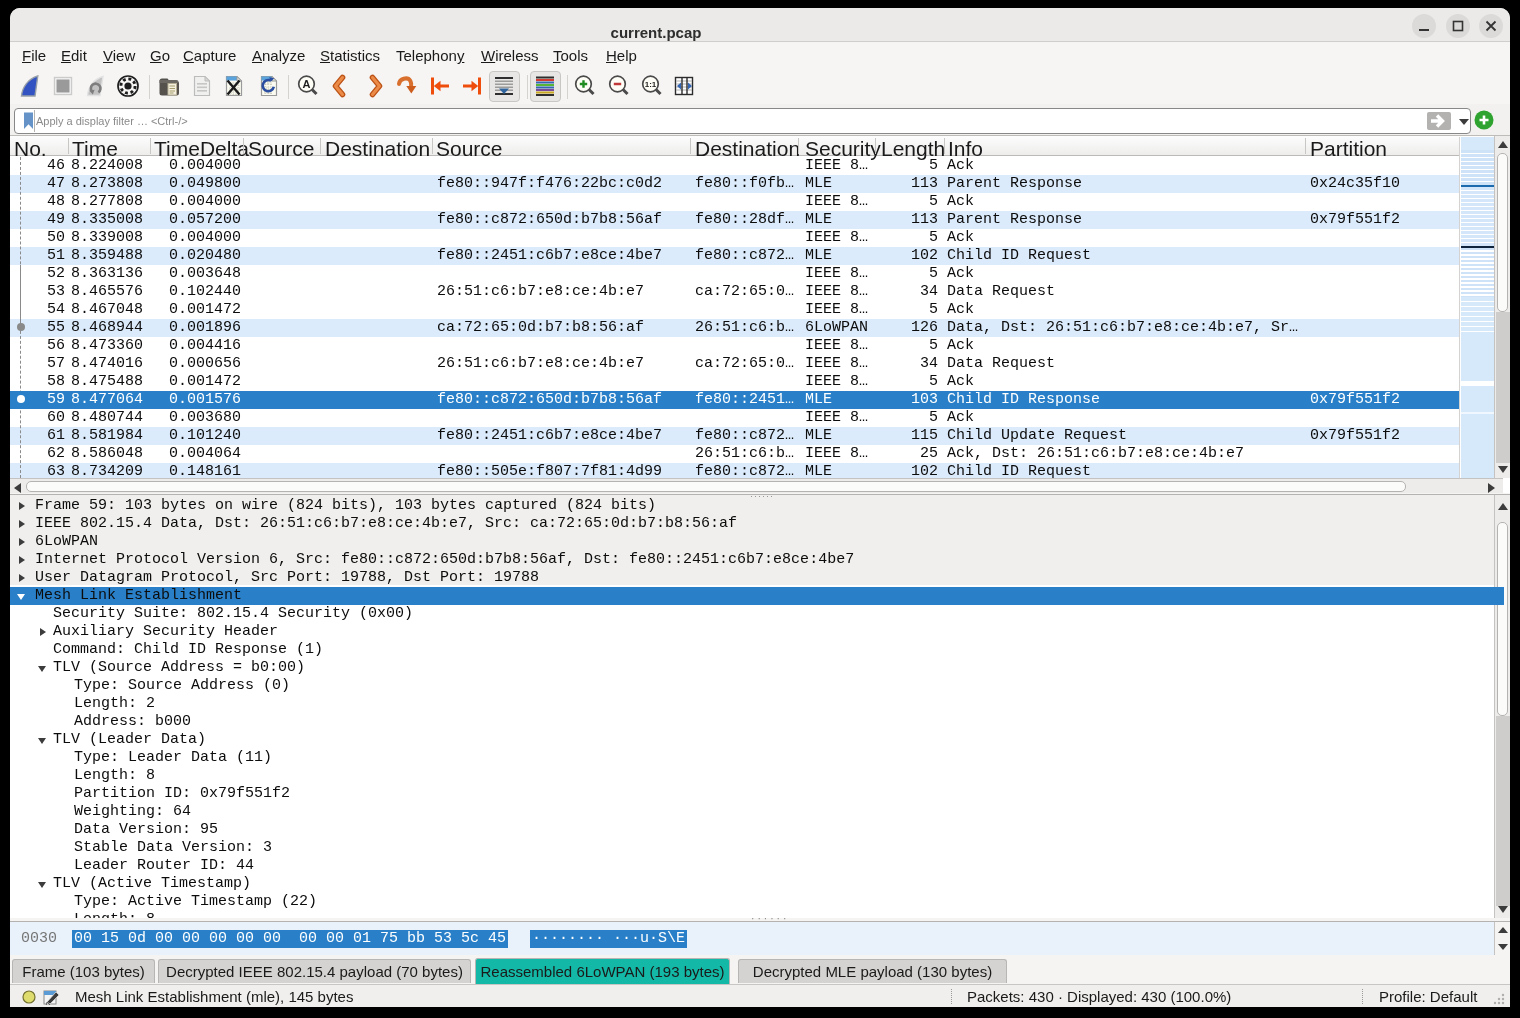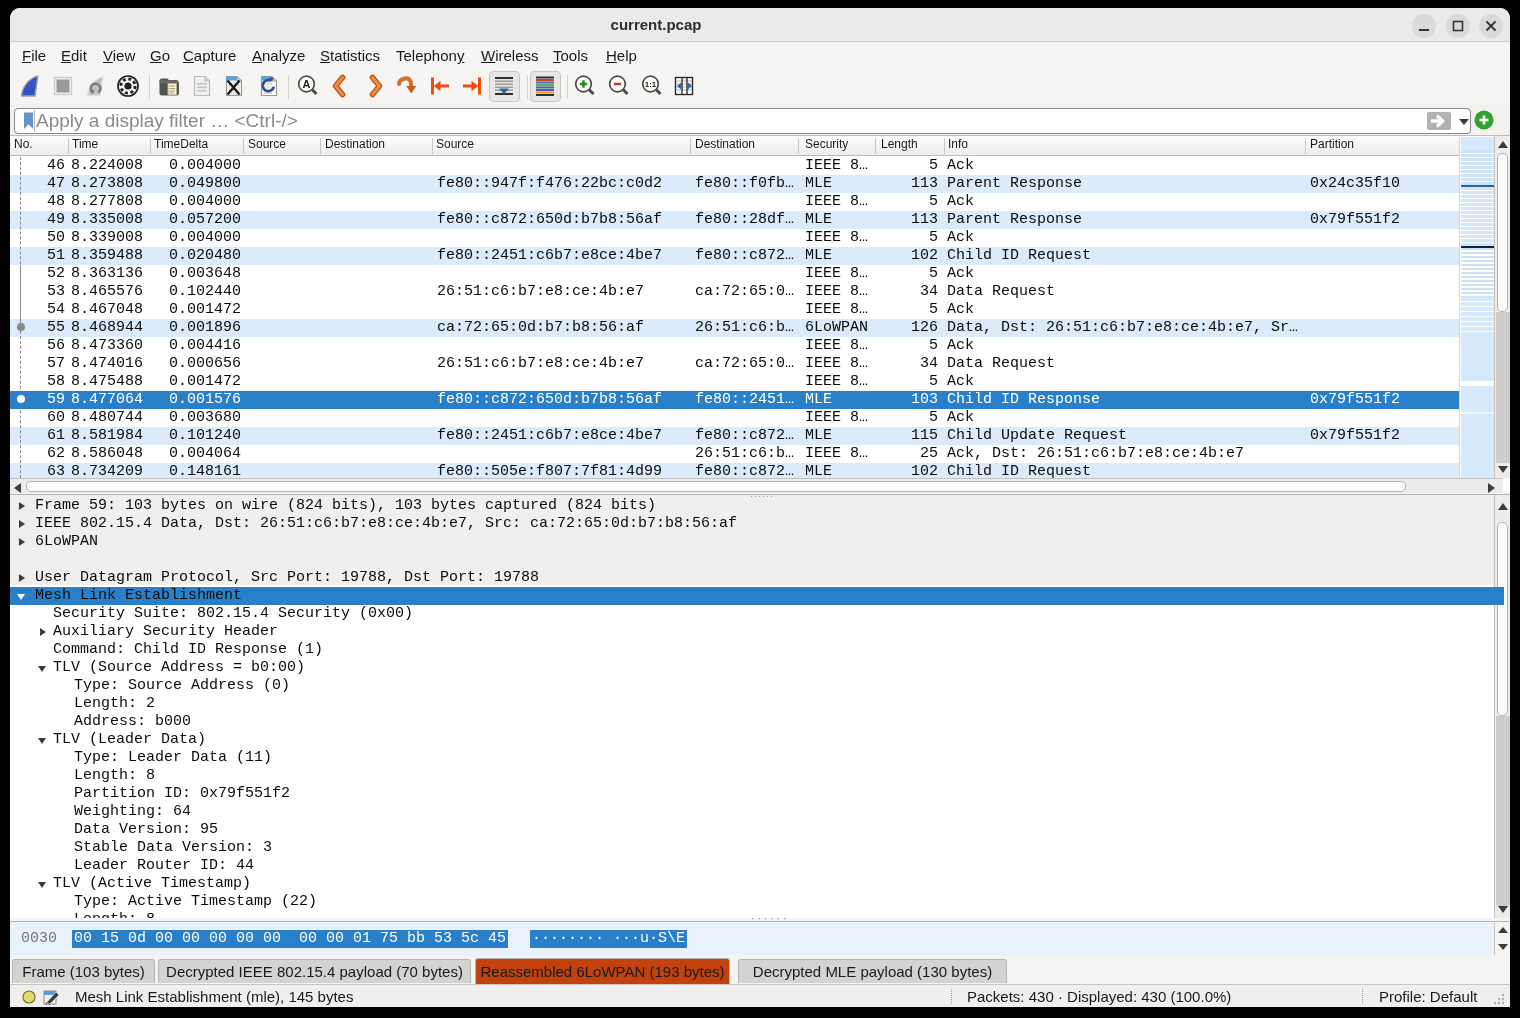--- a/index.html
+++ b/index.html
@@ -4,43 +4,43 @@
 <style>
 * { margin:0; padding:0; box-sizing:border-box; }
 html,body { width:1520px; height:1018px; background:#000; overflow:hidden; }
 body { font-family:"Liberation Sans", sans-serif; }
 #win {
   position:absolute; left:10px; top:8px; width:1500px; height:999px;
   background:#f5f4f2; border-radius:10px 10px 0 0; overflow:hidden;
 }
 
 #titlebar { position:absolute; left:0; top:0; width:1500px; height:34px; background:#ebeae8; border-bottom:1px solid #d0cecb; }
-#title { position:absolute; left:0; top:0; width:1292px; height:34px; line-height:33px; text-align:center; font-size:15px; font-weight:bold; color:#2e2e2e; }
+#title { position:absolute; left:0; top:8px; width:1292px; height:34px; line-height:33px; text-align:center; font-size:15px; font-weight:bold; color:#2e2e2e; }
 .winbtn { position:absolute; top:6px; width:24px; height:24px; border-radius:12px; background:#dbdad8; }
 .winbtn svg { position:absolute; left:0; top:0; }
 
 #menubar { position:absolute; left:0; top:35px; width:1500px; height:27px; background:#f6f5f4; font-size:15px; color:#1a1a1a; }
 #menubar span { position:absolute; top:4px; }
 
 #toolbar { position:absolute; left:0; top:62px; width:1500px; height:34px; background:#f6f5f4; }
 .tsep { position:absolute; top:5px; width:1px; height:24px; background:#d5d3d0; }
 .ticon { position:absolute; }
 .tbtn { position:absolute; top:1px; width:31px; height:31px; background:#e7e6e4; border:1px solid #c9c7c4; border-radius:4px; }
 
 #filterbar { position:absolute; left:0; top:96px; width:1500px; height:32px; background:#f2f1ef; border-bottom:1px solid #bebcb9; }
 #filterbox { position:absolute; left:4px; top:4px; width:1457px; height:26px; background:#fff; border:1px solid #888; border-radius:4px; }
 #fbicon { position:absolute; left:5px; top:3px; }
 #fbsep { position:absolute; left:19px; top:1px; width:1px; height:22px; background:#b5b3b0; }
-#fbtext { position:absolute; left:21px; top:0; height:20px; line-height:24px; font-size:19px; color:#8a8a8a; }
+#fbtext { position:absolute; left:21px; top:0; height:20px; line-height:24px; font-size:11px; color:#8a8a8a; }
 #fbapply { position:absolute; left:1412px; top:3px; width:24px; height:18px; background:#b4b2b0; border-radius:2px; }
 #fbdrop { position:absolute; left:1444px; top:10px; width:0; height:0; border-left:5px solid transparent; border-right:5px solid transparent; border-top:6px solid #3c3c3c; }
 #fbplus { position:absolute; left:1460px; top:2px; }
 
 #plist { position:absolute; left:0; top:128px; width:1500px; height:357px; overflow:hidden; background:#fff; }
-#phead { position:absolute; left:0; top:0; width:1500px; height:20px; background:linear-gradient(#fdfdfd,#eeedec); border-bottom:1px solid #bcbab8; font-size:12px; color:#1a1a1a; }
+#phead { position:absolute; left:0; top:0; width:1500px; height:20px; background:linear-gradient(#fdfdfd,#eeedec); border-bottom:1px solid #bcbab8; font-size:21px; color:#1a1a1a; }
 #phead span { position:absolute; top:1px; }
 #phead i { position:absolute; top:2px; width:1px; height:16px; background:#c9c7c5; font-style:normal; }
 .prow { position:absolute; left:0; width:1449px; height:18px; font-family:"Liberation Mono", monospace; font-size:15px; color:#0c0c0c; white-space:pre; }
 .prow b { font-weight:normal; position:absolute; top:0; height:18px; line-height:18px; }
 .prow .no { left:0; width:55px; text-align:right; }
 .prow .t  { left:61px; }
 .prow .d  { left:129px; width:102px; text-align:right; }
 .prow .s  { left:427px; }
 .prow .ds { left:685px; }
 .prow .p  { left:795px; }
@@ -62,21 +62,21 @@
 
 #details { position:absolute; left:0; top:486px; width:1500px; height:424px; background:#fff; border-top:1px solid #b5b3b1; overflow:hidden; }
 .drow { position:absolute; left:0; width:1494px; height:18px; line-height:18px; font-family:"Liberation Mono", monospace; font-size:15px; color:#0c0c0c; white-space:pre; }
 .tri-r { position:absolute; top:5px; width:0; height:0; border-left:6px solid #3c3c3c; border-top:4px solid transparent; border-bottom:4px solid transparent; }
 .tri-d { position:absolute; top:7px; width:0; height:0; border-top:6px solid #3c3c3c; border-left:4px solid transparent; border-right:4px solid transparent; }
 
 #hexpane { position:absolute; left:0; top:913px; width:1500px; height:34px; background:#e9f1fa; border-top:1px solid #b5b3b1; font-family:"Liberation Mono", monospace; font-size:15px; }
 
 #tabbar { position:absolute; left:0; top:947px; width:1500px; height:29px; background:#f5f4f2; }
 .tab { position:absolute; top:4px; height:24px; line-height:23px; background:#d5d3d1; border:1px solid #b8b6b4; border-bottom:none; border-radius:3px 3px 0 0; font-size:15px; color:#1a1a1a; text-align:center; }
-.tab.active { background:#c2410c; top:3px; height:26px; line-height:25px; }
+.tab.active { background:#14b8a6; top:3px; height:26px; line-height:25px; }
 
 #status { position:absolute; left:0; top:976px; width:1500px; height:23px; background:#f0efed; border-top:1px solid #c8c6c4; font-size:15px; color:#1a1a1a; }
 </style>
 </head>
 <body>
 <div id="win">
   <div id="titlebar">
     <div id="title">current.pcap</div>
     <div class="winbtn" style="left:1402px;">
       <svg width="24" height="24">
@@ -333,20 +333,21 @@
       <div class="arr" style="left:4px;top:4px;border-top:5px solid transparent;border-bottom:5px solid transparent;border-right:7px solid #3c3c3c;"></div>
       <div class="arr" style="left:1478px;top:4px;border-top:5px solid transparent;border-bottom:5px solid transparent;border-left:7px solid #3c3c3c;"></div>
       <div class="sbthumb" style="left:16px;top:2px;width:1380px;height:11px;"></div>
     </div>
   </div>
   <div id="details">
     <div style="position:absolute;left:0;top:0;width:1494px;height:90px;background:#f0efed;"></div>
     <div class="drow" style="top:2px;"><span class="tri-r" style="left:9px;border-left-color:#3c3c3c;"></span><span style="position:absolute;left:25px;">Frame 59: 103 bytes on wire (824 bits), 103 bytes captured (824 bits)</span></div>
     <div class="drow" style="top:20px;"><span class="tri-r" style="left:9px;border-left-color:#3c3c3c;"></span><span style="position:absolute;left:25px;">IEEE 802.15.4 Data, Dst: 26:51:c6:b7:e8:ce:4b:e7, Src: ca:72:65:0d:b7:b8:56:af</span></div>
     <div class="drow" style="top:38px;"><span class="tri-r" style="left:9px;border-left-color:#3c3c3c;"></span><span style="position:absolute;left:25px;">6LoWPAN</span></div>
+    <div class="drow" style="top:56px;"><span class="tri-r" style="left:9px;border-left-color:#3c3c3c;"></span><span style="position:absolute;left:25px;">Internet Protocol Version 6, Src: fe80::c872:650d:b7b8:56af, Dst: fe80::2451:c6b7:e8ce:4be7</span></div>
     <div class="drow" style="top:74px;"><span class="tri-r" style="left:9px;border-left-color:#3c3c3c;"></span><span style="position:absolute;left:25px;">User Datagram Protocol, Src Port: 19788, Dst Port: 19788</span></div>
     <div class="drow sel" style="top:92px;"><span class="tri-d" style="left:7px;border-top-color:#fff;"></span><span style="position:absolute;left:25px;">Mesh Link Establishment</span></div>
     <div class="drow" style="top:110px;"><span style="position:absolute;left:43px;">Security Suite: 802.15.4 Security (0x00)</span></div>
     <div class="drow" style="top:128px;"><span class="tri-r" style="left:30px;border-left-color:#3c3c3c;"></span><span style="position:absolute;left:43px;">Auxiliary Security Header</span></div>
     <div class="drow" style="top:146px;"><span style="position:absolute;left:43px;">Command: Child ID Response (1)</span></div>
     <div class="drow" style="top:164px;padding-left:36px;"><span class="tri-d" style="left:28px;border-top-color:#3c3c3c;"></span><span style="position:absolute;left:43px;">TLV (Source Address = b0:00)</span></div>
     <div class="drow" style="top:182px;"><span style="position:absolute;left:64px;">Type: Source Address (0)</span></div>
     <div class="drow" style="top:200px;"><span style="position:absolute;left:64px;">Length: 2</span></div>
     <div class="drow" style="top:218px;"><span style="position:absolute;left:64px;">Address: b000</span></div>
     <div class="drow" style="top:236px;"><span class="tri-d" style="left:28px;border-top-color:#3c3c3c;"></span><span style="position:absolute;left:43px;">TLV (Leader Data)</span></div>

